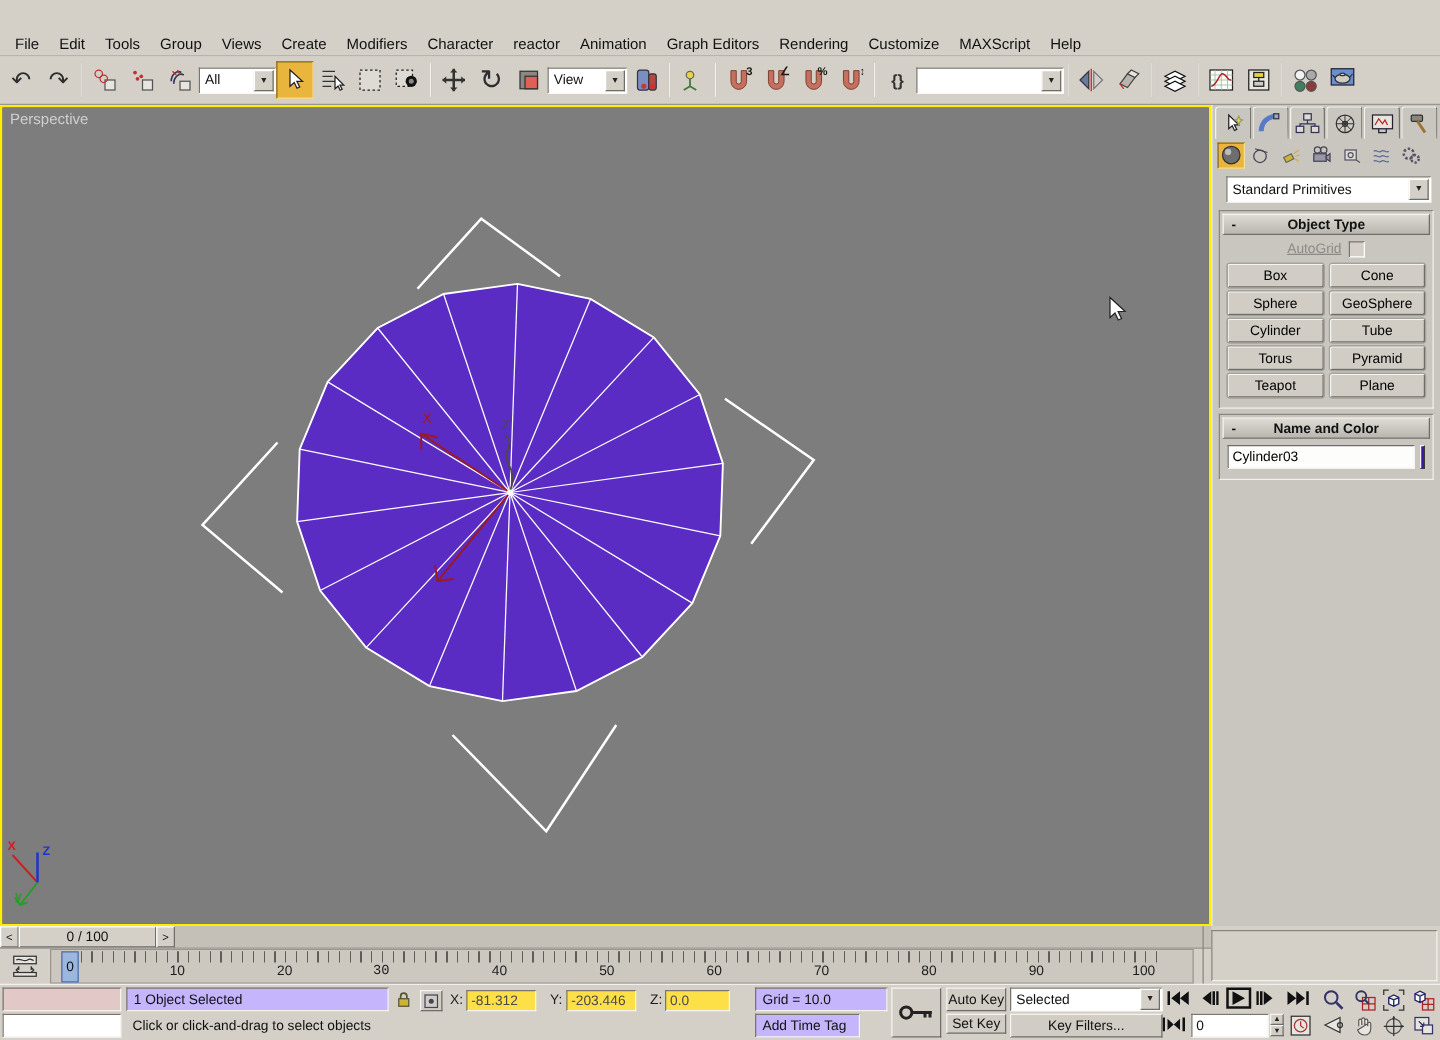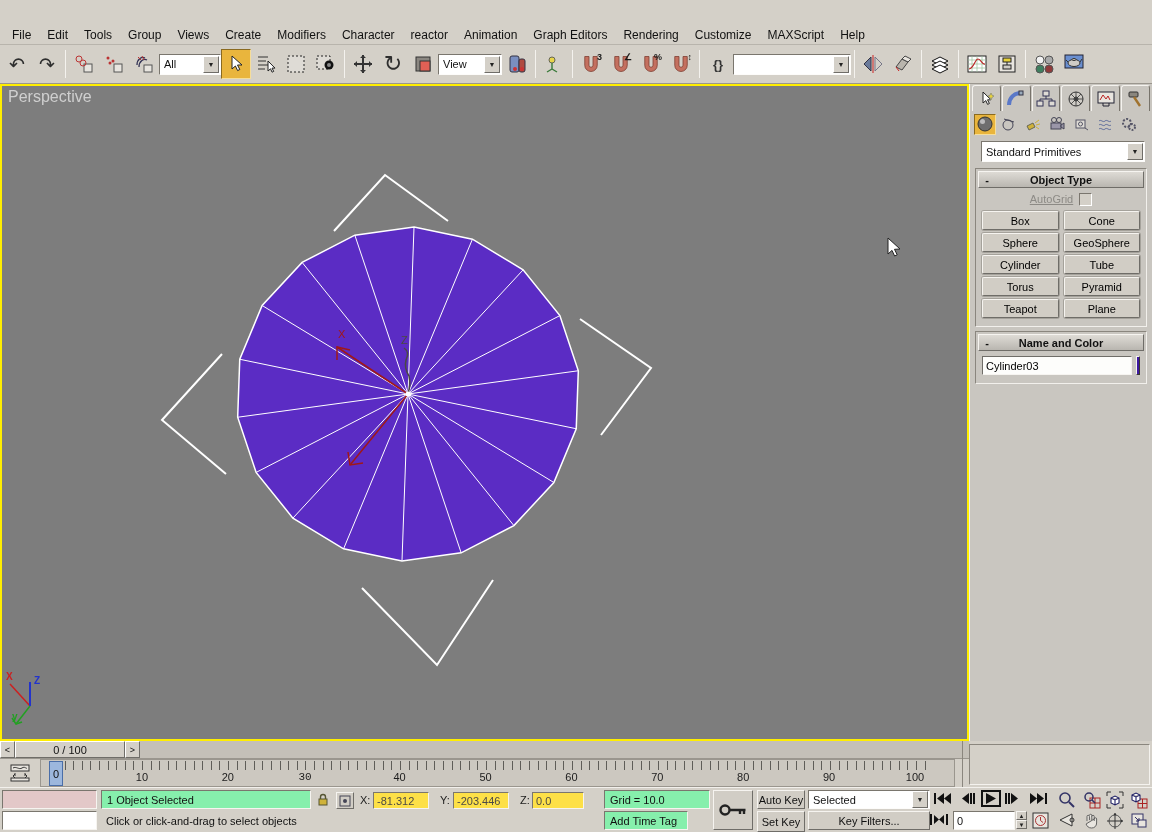--- a/index.html
+++ b/index.html
@@ -41,21 +41,21 @@
   .dropdown .dd-text { flex:1; padding:0 4px; font-size:11px; white-space:nowrap; overflow:hidden; }
   .dropdown .dd-arrow { width:16px; height:17px; margin:1px; background:#d4d0c8;
     border:1px solid; border-color:#fff #6f6d68 #6f6d68 #fff; display:flex; align-items:center; justify-content:center;
     font-size:7px; color:#222; }
   .sup { position:absolute; top:2px; right:3px; font-size:9px; font-weight:bold; color:#1a1a1a; }
 
   
   .main { position:absolute; top:84px; left:0; width:969px; height:657px;
     background:#4d4d4d; border:2px solid #ffee00; }
   .viewport { position:absolute; inset:0; background:#7d7d7d; overflow:hidden; }
-  .vp-label { position:absolute; top:2px; left:6px; color:#cfcfcf; font-size:16px; }
+  .vp-label { position:absolute; top:2px; left:6px; color:#cfcfcf; font-size:12px; }
   .viewport svg { position:absolute; top:0; left:0; }
 
   
   .cmdpanel { position:absolute; top:84px; left:969px; width:183px; height:657px; background:#c9c6c0;
     border-left:1px solid #f2f0ec; }
   .cp-tabs { display:flex; height:27px; padding:1px 2px 0 2px; gap:1px; }
   .cp-tab { flex:1; height:26px; display:flex; align-items:center; justify-content:center;
     border:1px solid; border-color:#f4f2ee #77736b #a9a59d #f4f2ee; border-bottom:none; background:#c9c6c0;
     border-radius:3px 3px 0 0; }
   .cp-sub { display:flex; height:26px; padding:2px 4px; gap:2px; align-items:center; }
@@ -91,21 +91,21 @@
   .tb-row { position:absolute; top:18px; left:0; width:962px; height:28px; }
   .mce-btn { position:absolute; left:3px; top:2px; width:34px; height:23px; display:flex; align-items:center; justify-content:center; }
   .ruler { position:absolute; left:40px; top:0; width:915px; height:28px; background:#ccc8c0; border:1px solid #9a968e; }
   .ruler .ticks { position:absolute; top:1px; left:15px; width:875px; height:9px;
     background:repeating-linear-gradient(90deg,#5f5d58 0 1px,transparent 1px 8.6px); }
   .ruler .rlabel { position:absolute; top:11px; transform:translateX(-50%); font-size:11px; color:#1c1c1c; }
   .frame-marker { position:absolute; left:8px; top:1px; width:14px; height:25px; background:#9cb7dd;
     border:1px solid #4a6ea8; display:flex; align-items:center; justify-content:center; font-size:11px; }
 
   .status-row { position:absolute; top:46px; left:0; right:0; height:45px; border-top:1px solid #f2f0ec; }
-  .sunken { border:1px solid; border-color:#7a766e #f6f4f0 #f6f4f0 #7a766e; background:#86efac; }
+  .sunken { border:1px solid; border-color:#7a766e #f6f4f0 #f6f4f0 #7a766e; background:#c4b5fd; }
   .abs { position:absolute; }
   .listener-pink { background:#e3c8c8; }
   .listener-white { background:#ffffff; }
   .stext { display:flex; align-items:center; padding:0 5px; font-size:11px; }
   .coord-label { font-size:11px; color:#1c1c1c; }
   .coord-field { color:#4c4a46; font-size:11px; display:flex; align-items:center; padding:0 3px;
     border:1px solid; border-color:#7a766e #f6f4f0 #f6f4f0 #7a766e; background:#fde047; }
   .mx-raised { background:#d1cdc5; border:1px solid; border-color:#f6f4f0 #6f6d68 #6f6d68 #f6f4f0;
     display:flex; align-items:center; justify-content:center; font-size:11px; font-family:"Liberation Sans",sans-serif; }
   .pb-btn { display:flex; align-items:center; justify-content:center; }
@@ -565,21 +565,21 @@
       <div class="abs sunken stext" style="left:604px;top:2px;width:106px;height:19px">Grid = 10.0</div>
       <div class="abs sunken stext" style="left:604px;top:23px;width:84px;height:19px">Add Time Tag</div>
 
       <div class="abs mx-raised" style="left:713px;top:2px;width:40px;height:40px">
         <svg width="30" height="20" viewBox="0 0 30 20">
             <circle cx="7" cy="10" r="4.5" fill="none" stroke="#222" stroke-width="2.4"></circle>
             <path d="M11.5 10h16M22 10v4M26 10v4" stroke="#222" stroke-width="2.4"></path>
           </svg>
       </div>
       <div class="abs mx-raised" style="left:757px;top:2px;width:48px;height:19px">Auto Key</div>
-      <div class="abs mx-raised" style="left:757px;top:23px;width:48px;height:21px">Set Key</div>
+      <div class="abs mx-raised" style="left:757px;top:23px;width:48px;height:16px">Set Key</div>
 
       <div class="dropdown abs" style="left:808px;top:2px;width:122px;height:19px">
         <span class="dd-text">Selected</span>
         <span class="dd-arrow">▼</span>
       </div>
       <div class="abs mx-raised" style="left:808px;top:23px;width:122px;height:19px">Key Filters...</div>
 
       <div class="abs pb-btn" style="left:933px;top:4px">
         <svg width="19" height="13" viewBox="0 0 19 13">
             <path d="M2 1v11" stroke="#111" stroke-width="2"></path>

